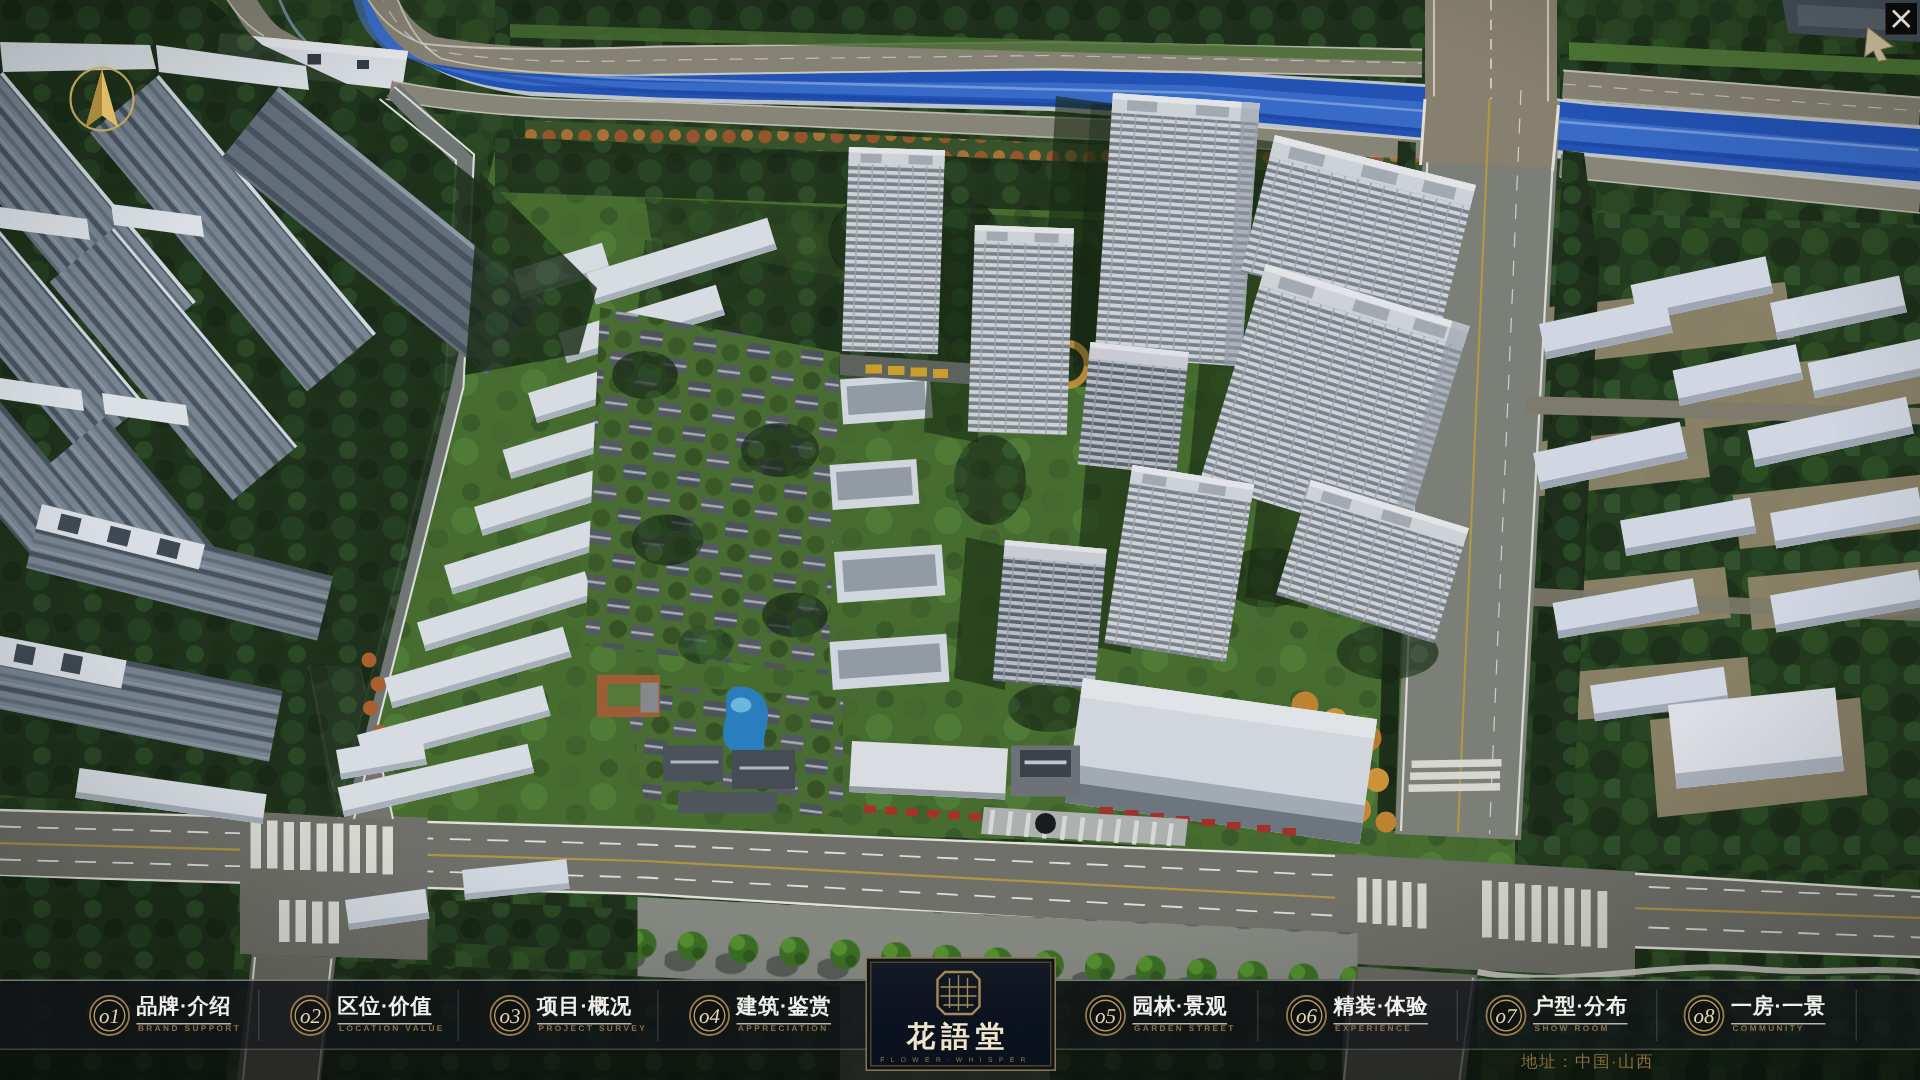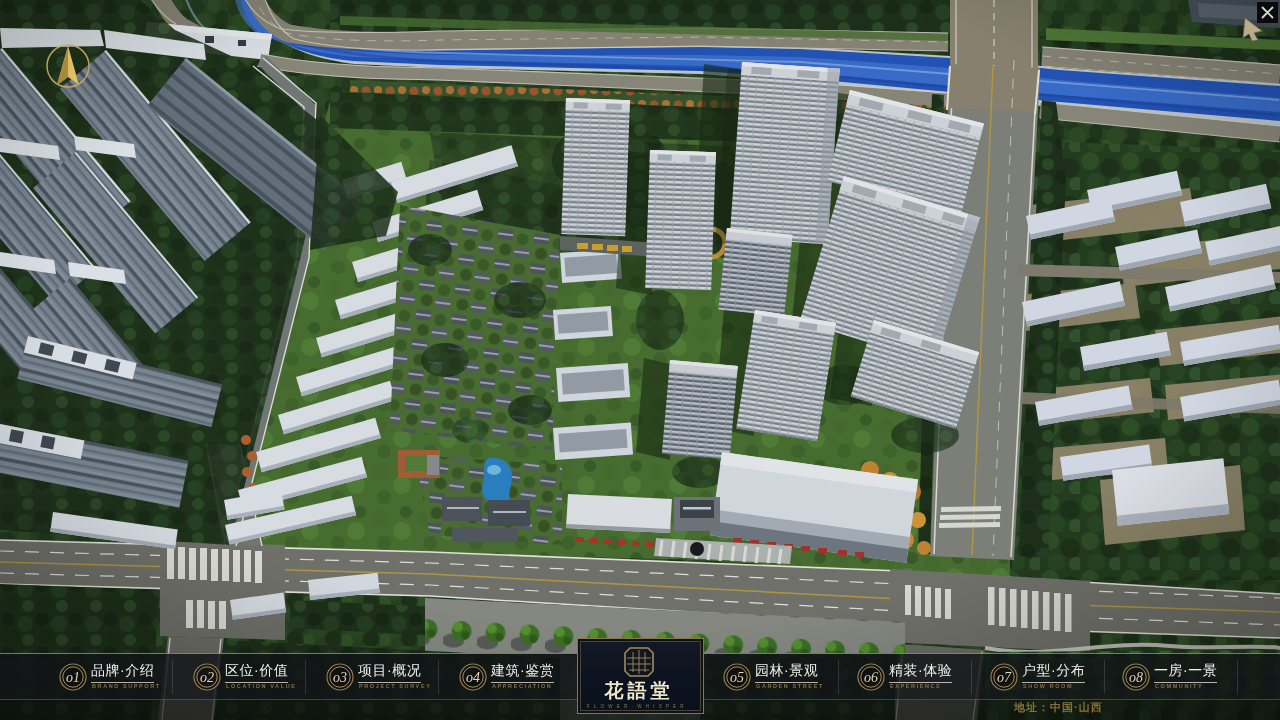--- a/index.html
+++ b/index.html
@@ -1,25 +1,25 @@
 <!DOCTYPE html>
 <html><head>
 <meta charset="utf-8">
 <style>
 html,body{margin:0;padding:0;background:#000;}
 #stage{position:relative;width:1280px;height:720px;overflow:hidden;font-family:"Liberation Sans",sans-serif;background:#35512b;}
 #scene{position:absolute;left:0;top:0;}
 #bar{position:absolute;left:0;top:653px;width:1280px;height:47px;background:rgba(16,18,22,0.82);border-top:1px solid rgba(255,255,255,0.42);border-bottom:1px solid rgba(230,230,230,0.22);box-sizing:border-box;}
 #barshade{position:absolute;left:0;top:700px;width:1280px;height:20px;background:rgba(8,10,10,0.58);}
 .item{position:absolute;top:653px;height:47px;}
-.cn{position:absolute;left:0;top:9px;font-size:14px;font-weight:normal;color:#f0efeb;letter-spacing:0.5px;white-space:nowrap;border-bottom:1px solid rgba(235,235,230,0.75);padding-bottom:2px;}
+.cn{position:absolute;left:0;top:9px;font-size:14px;font-weight:bold;color:#f0efeb;letter-spacing:0.5px;white-space:nowrap;border-bottom:1px solid rgba(235,235,230,0.75);padding-bottom:2px;}
 .en{position:absolute;left:1px;top:30px;font-size:5.5px;color:#8a7245;letter-spacing:1.6px;white-space:nowrap;font-weight:bold;}
 .div{position:absolute;top:660px;width:1px;height:34px;background:rgba(255,255,255,0.13);}
 #panel{position:absolute;left:577px;top:638px;width:127px;height:76px;background:linear-gradient(180deg,#131a24 0%,#0c1320 55%,#0a111d 100%);border:1px solid #8a7648;box-shadow:inset 0 0 0 2px #0c121c, inset 0 0 0 3px #4e432c;box-sizing:border-box;}
-#addr{position:absolute;left:1014px;top:700px;font-size:11px;color:#86703c;letter-spacing:1px;font-weight:bold;}
+#addr{position:absolute;left:1014px;top:700px;font-size:11px;color:#86703c;letter-spacing:1px;font-weight:normal;}
 </style>
 </head>
 <body>
 <div id="stage">
 <svg id="scene" width="1280" height="720" viewBox="0 0 1280 720">
 <defs>
   <pattern id="ptree" width="38" height="38" patternUnits="userSpaceOnUse">
     <rect width="38" height="38" fill="#27421f"></rect>
     <circle cx="7" cy="8" r="8" fill="#203a1b"></circle>
     <circle cx="24" cy="5" r="7" fill="#2d4d24"></circle>

